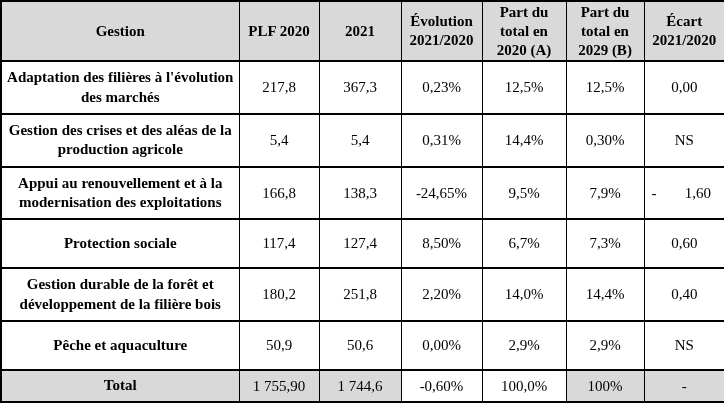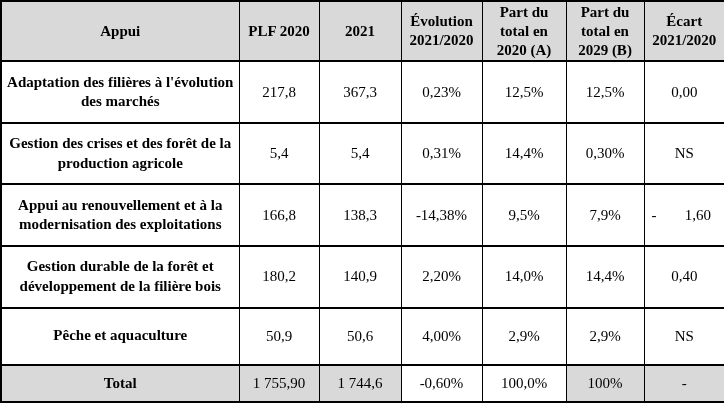--- a/index.html
+++ b/index.html
@@ -70,76 +70,85 @@
     <col style="width:238px">
     <col style="width:80px">
     <col style="width:82px">
     <col style="width:81px">
     <col style="width:84px">
     <col style="width:78px">
     <col style="width:81px">
   </colgroup>
   <thead>
     <tr>
-      <th>Appui</th>
+      <th>Gestion</th>
       <th>PLF 2020</th>
       <th>2021</th>
       <th>Évolution 2021/2020</th>
       <th>Part du total en 2020 (A)</th>
       <th>Part du total en 2029 (B)</th>
       <th>Écart 2021/2020</th>
     </tr>
   </thead>
   <tbody>
     <tr class="body-row">
       <td class="action-cell">Adaptation des filières à l'évolution des marchés</td>
       <td>217,8</td>
       <td>367,3</td>
       <td>0,23%</td>
       <td>12,5%</td>
       <td>12,5%</td>
       <td class="ecart-right">0,00</td>
     </tr>
     <tr class="body-row">
-      <td class="action-cell">Gestion des crises et des forêt de la production agricole</td>
+      <td class="action-cell">Gestion des crises et des aléas de la production agricole</td>
       <td>5,4</td>
       <td>5,4</td>
       <td>0,31%</td>
       <td>14,4%</td>
       <td>0,30%</td>
       <td class="ecart-center">NS</td>
     </tr>
     <tr class="body-row">
       <td class="action-cell">Appui au renouvellement et à la modernisation des exploitations</td>
       <td>166,8</td>
       <td>138,3</td>
-      <td>-14,38%</td>
+      <td>-24,65%</td>
       <td>9,5%</td>
       <td>7,9%</td>
       <td class="ecart-acct">
         <span class="acct-wrap">
           <span>-</span>
           <span>1,60</span>
         </span>
       </td>
     </tr>
     <tr class="body-row">
+      <td class="action-cell">Protection sociale</td>
+      <td>117,4</td>
+      <td>127,4</td>
+      <td>8,50%</td>
+      <td>6,7%</td>
+      <td>7,3%</td>
+      <td class="ecart-right">0,60</td>
+    </tr>
+    <tr class="body-row">
       <td class="action-cell">Gestion durable de la forêt et développement de la filière bois</td>
       <td>180,2</td>
-      <td>140,9</td>
+      <td>251,8</td>
       <td>2,20%</td>
       <td>14,0%</td>
       <td>14,4%</td>
       <td class="ecart-right">0,40</td>
     </tr>
     <tr class="body-row">
       <td class="action-cell">Pêche et aquaculture</td>
       <td>50,9</td>
       <td>50,6</td>
-      <td>4,00%</td>
+      <td>0,00%</td>
       <td>2,9%</td>
       <td>2,9%</td>
       <td class="ecart-center">NS</td>
     </tr>
     <tr class="total-row">
       <td class="action-cell gray">Total</td>
       <td class="gray">1 755,90</td>
       <td class="gray">1 744,6</td>
       <td class="white">-0,60%</td>
       <td class="white">100,0%</td>

